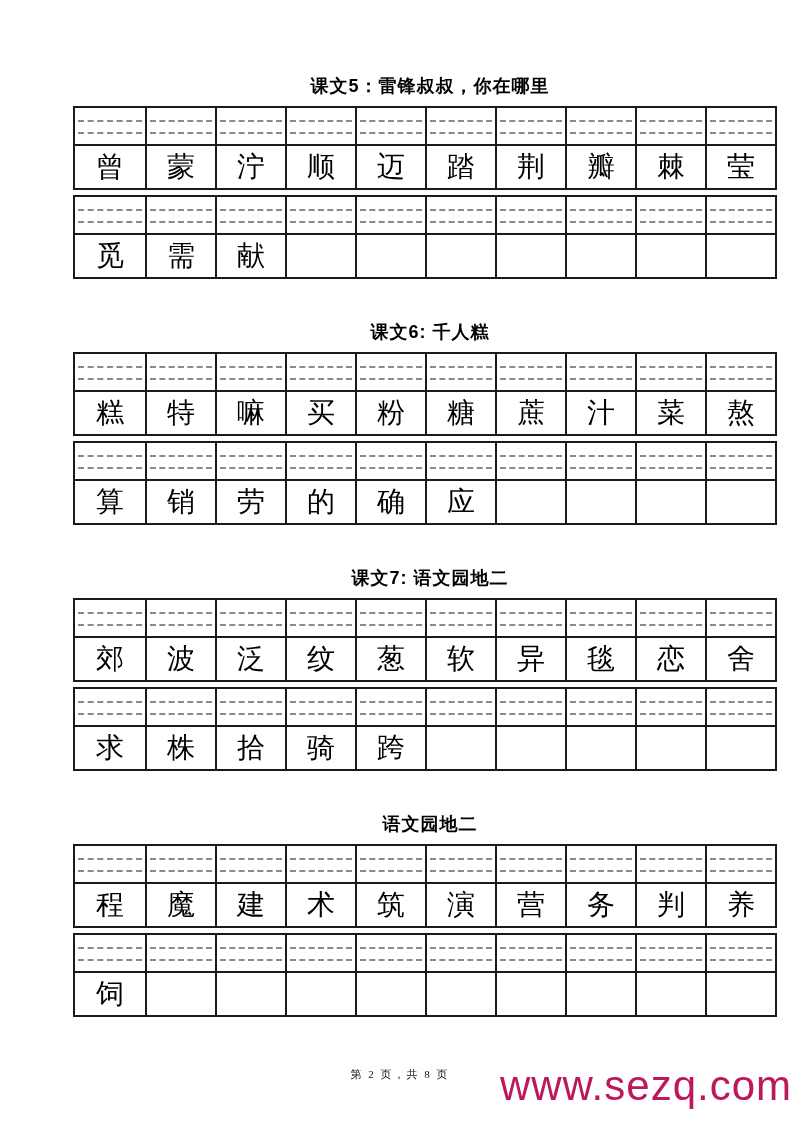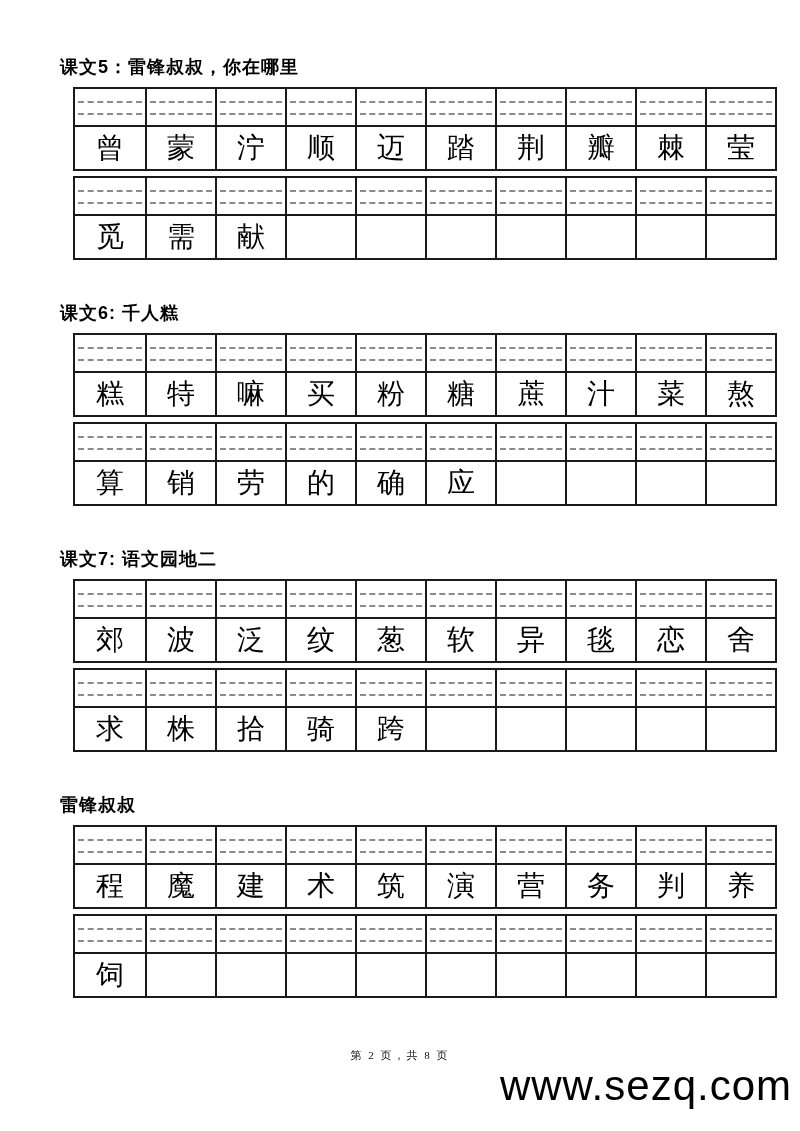--- a/index.html
+++ b/index.html
@@ -10,21 +10,22 @@
   .sheet {
     position: relative;
     width: 800px;
     height: 1131px;
     background: #ffffff;
     overflow: hidden;
     font-family: "Liberation Serif", "DejaVu Serif", serif;
     color: #000;
   }
   .sections {
-    padding-top: 57px;
+    padding-top: 76px;
+    text-align: center;
   }
   .lesson {
     margin-bottom: 43px;
   }
   .lesson-title {
     margin: 0 0 9px 60px;
     font-family: "Liberation Sans", "DejaVu Sans", sans-serif;
     font-weight: bold;
     font-size: 18px;
     letter-spacing: 1px;
@@ -87,21 +88,21 @@
     color: #111;
     font-family: "Liberation Serif", "DejaVu Serif", serif;
   }
   .watermark {
     position: absolute;
     top: 1062px;
     right: 8px;
     font-family: "Liberation Sans", "DejaVu Sans", sans-serif;
     font-size: 42px;
     letter-spacing: 1px;
-    color: #000000;
+    color: #be185d;
     white-space: nowrap;
   }
 </style>
 </head>
 <body>
 
 <div class="sheet">
   <div class="sections" id="sections">
       <section class="lesson">
         <h2 class="lesson-title">课文5：雷锋叔叔，你在哪里</h2>
@@ -268,21 +269,21 @@
               <div class="cell ccell"></div>
               <div class="cell ccell"></div>
               <div class="cell ccell"></div>
               <div class="cell ccell"></div>
               <div class="cell ccell"></div>
             </div>
           </div>
         </div>
       </section>
       <section class="lesson">
-        <h2 class="lesson-title">雷锋叔叔</h2>
+        <h2 class="lesson-title">语文园地二</h2>
         <div class="block">
           <div class="subtable">
             <div class="row pinyin">
               <div class="cell pcell"></div>
               <div class="cell pcell"></div>
               <div class="cell pcell"></div>
               <div class="cell pcell"></div>
               <div class="cell pcell"></div>
               <div class="cell pcell"></div>
               <div class="cell pcell"></div>

